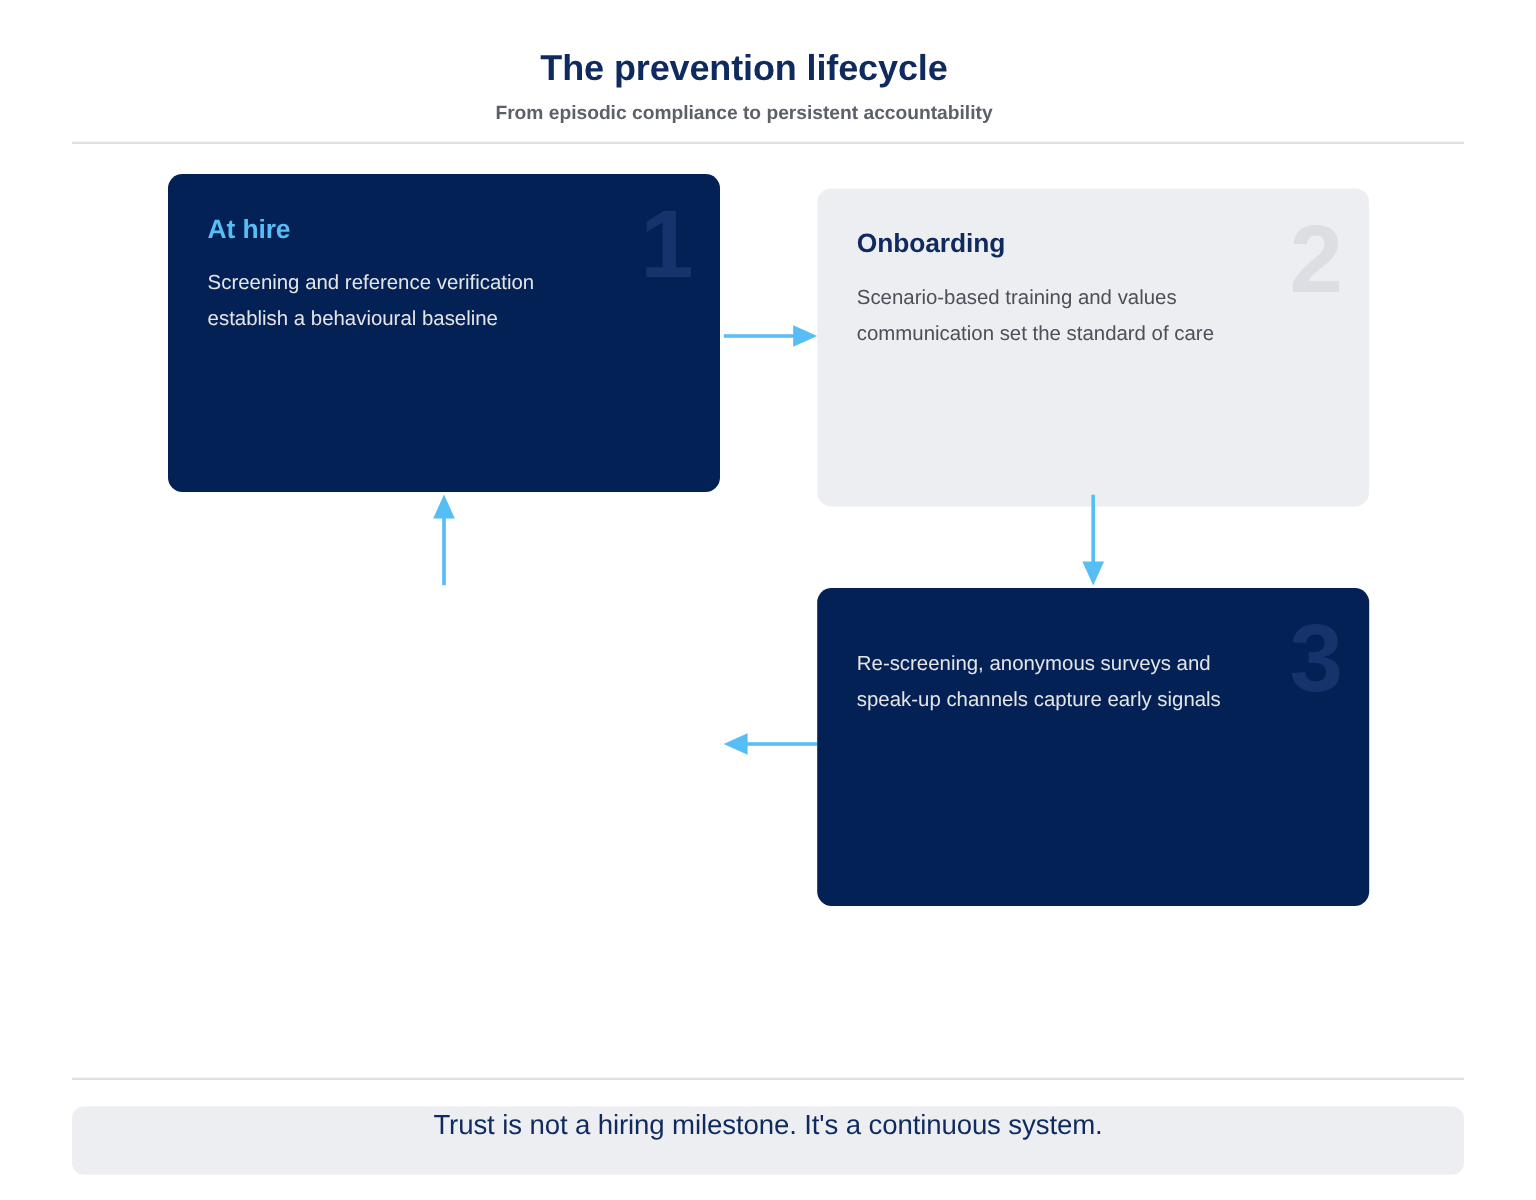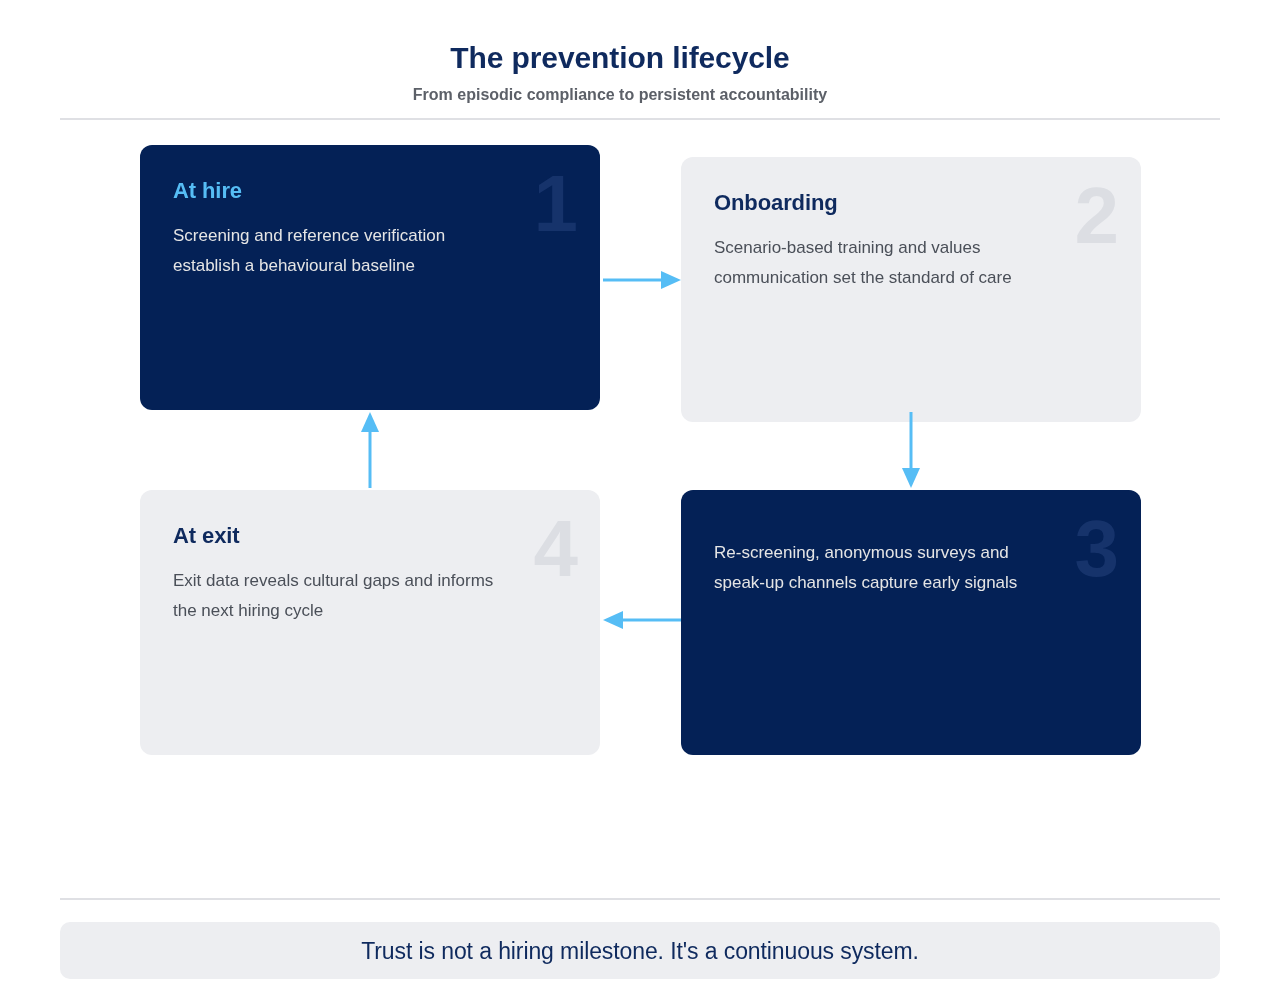--- a/index.html
+++ b/index.html
@@ -136,21 +136,20 @@
   }
   .footer-banner {
     position: absolute;
     left: 60px;
     top: 922px;
     width: 1160px;
     height: 57px;
     background: #edeef1;
     border-radius: 10px;
     display: flex;
-    align-items: center;
     justify-content: center;
     box-sizing: border-box;
   }
   .footer-text {
     font-size: 23px;
     font-weight: normal;
     color: #0f2a5e;
     line-height: 30px;
     letter-spacing: -0.1px;
   }
@@ -176,25 +175,20 @@
     <span class="card-number">2</span>
     <h2 class="card-title">Onboarding</h2>
     <p class="card-body">Scenario-based training and values communication set the standard of care</p>
   </div>
 
   <div class="card dark pos-br">
     <span class="card-number">3</span>
     <p class="card-body">Re-screening, anonymous surveys and speak-up channels capture early signals</p>
   </div>
 
-  <div class="card light pos-bl">
-    <span class="card-number">4</span>
-    <h2 class="card-title">At exit</h2>
-    <p class="card-body">Exit data reveals cultural gaps and informs the next hiring cycle</p>
-  </div>
 
   <svg class="arrow arrow-right" viewBox="0 0 78 36">
     <line x1="0" y1="18" x2="62" y2="18" stroke="#56bdf5" stroke-width="3"></line>
     <polygon points="58,9 78,18 58,27" fill="#56bdf5"></polygon>
   </svg>
 
   <svg class="arrow arrow-down" viewBox="0 0 36 76">
     <line x1="18" y1="0" x2="18" y2="60" stroke="#56bdf5" stroke-width="3"></line>
     <polygon points="9,56 18,76 27,56" fill="#56bdf5"></polygon>
   </svg>

